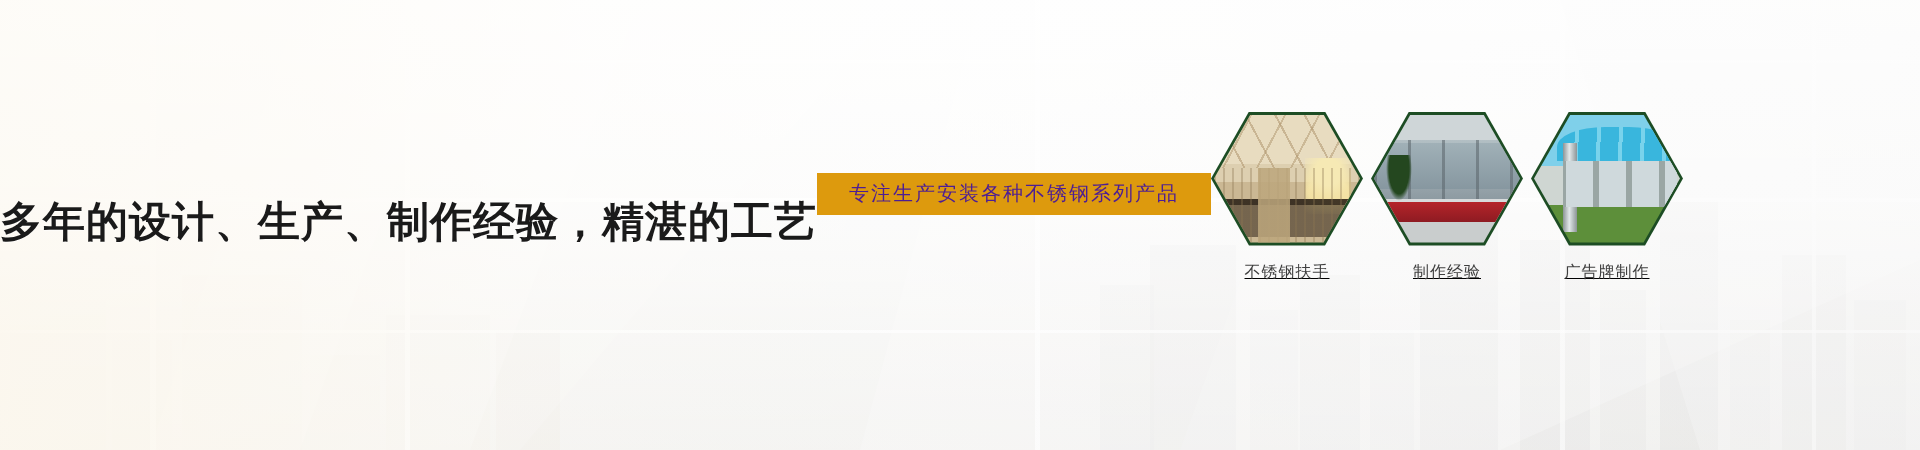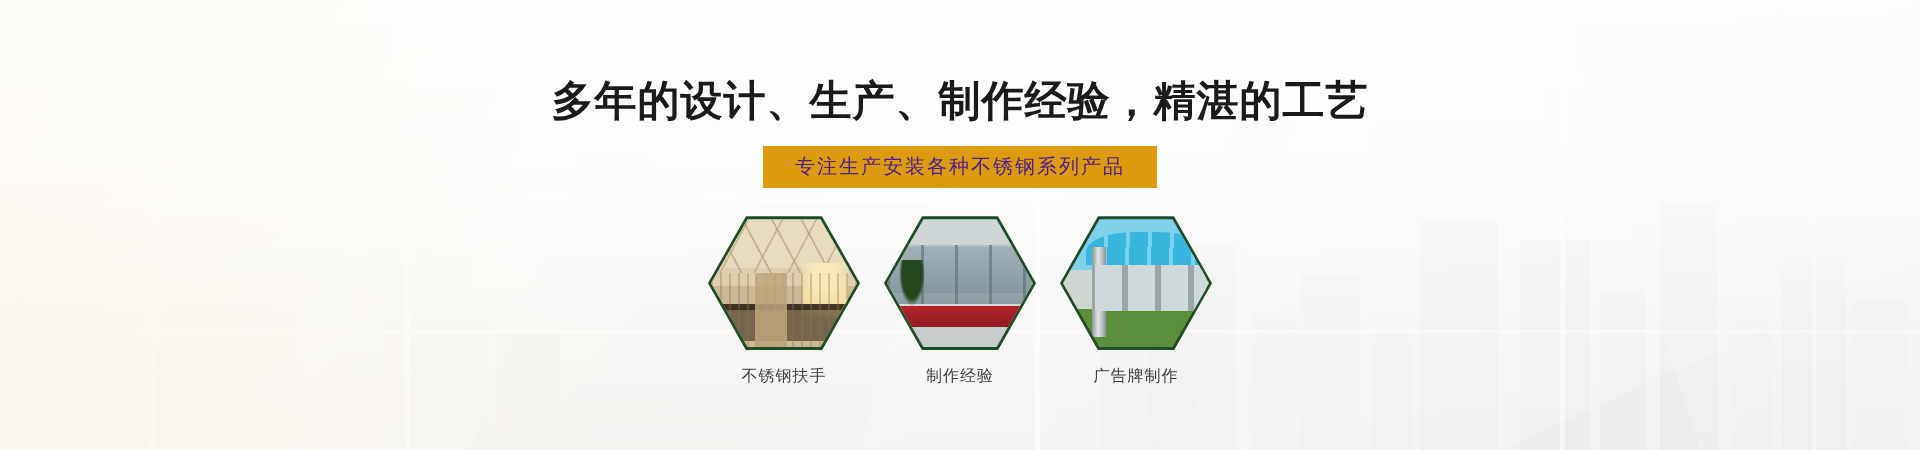--- a/index.html
+++ b/index.html
@@ -118,21 +118,20 @@
     position: absolute; inset: 0;
     background: linear-gradient(180deg, rgba(255,255,255,.72) 0%, rgba(255,255,255,.58) 45%, rgba(255,255,255,.38) 72%, rgba(255,255,255,.30) 100%);
   }
 
   
   .content {
     position: relative;
     z-index: 5;
     width: 1920px; height: 366px;
     display: flex;
-    flex-direction: column;
     align-items: center;
   }
 
   .headline {
     margin-top: 78px;
     font-size: 42px;
     line-height: 1.1;
     font-weight: bold;
     color: #1a1a1a;
     letter-spacing: 1px;
@@ -148,21 +147,22 @@
     line-height: 1;
     letter-spacing: 2px;
     padding: 10px 32px 12px;
     white-space: nowrap;
   }
 
   .hex-row {
     margin-top: 28px;
     display: flex;
     align-items: center;
-    gap: 24px;
+    gap: 8px;
+    text-decoration: underline;
   }
 
   .hex-item {
     width: 152px;
     display: flex;
     flex-direction: column;
     align-items: center;
   }
 
   .hex-wrap {

